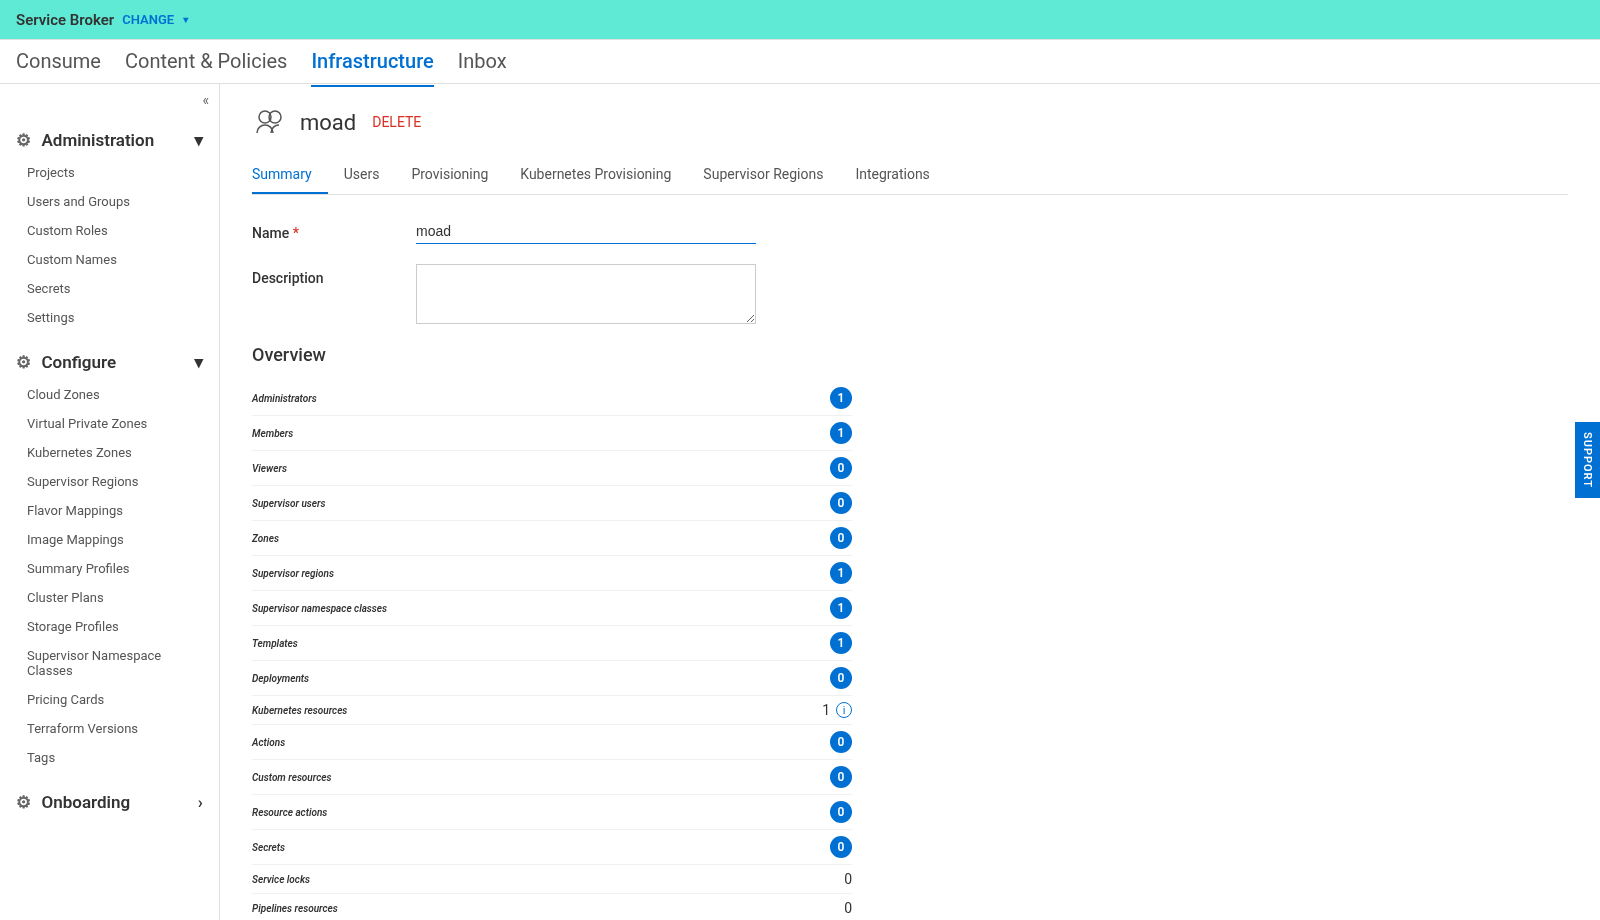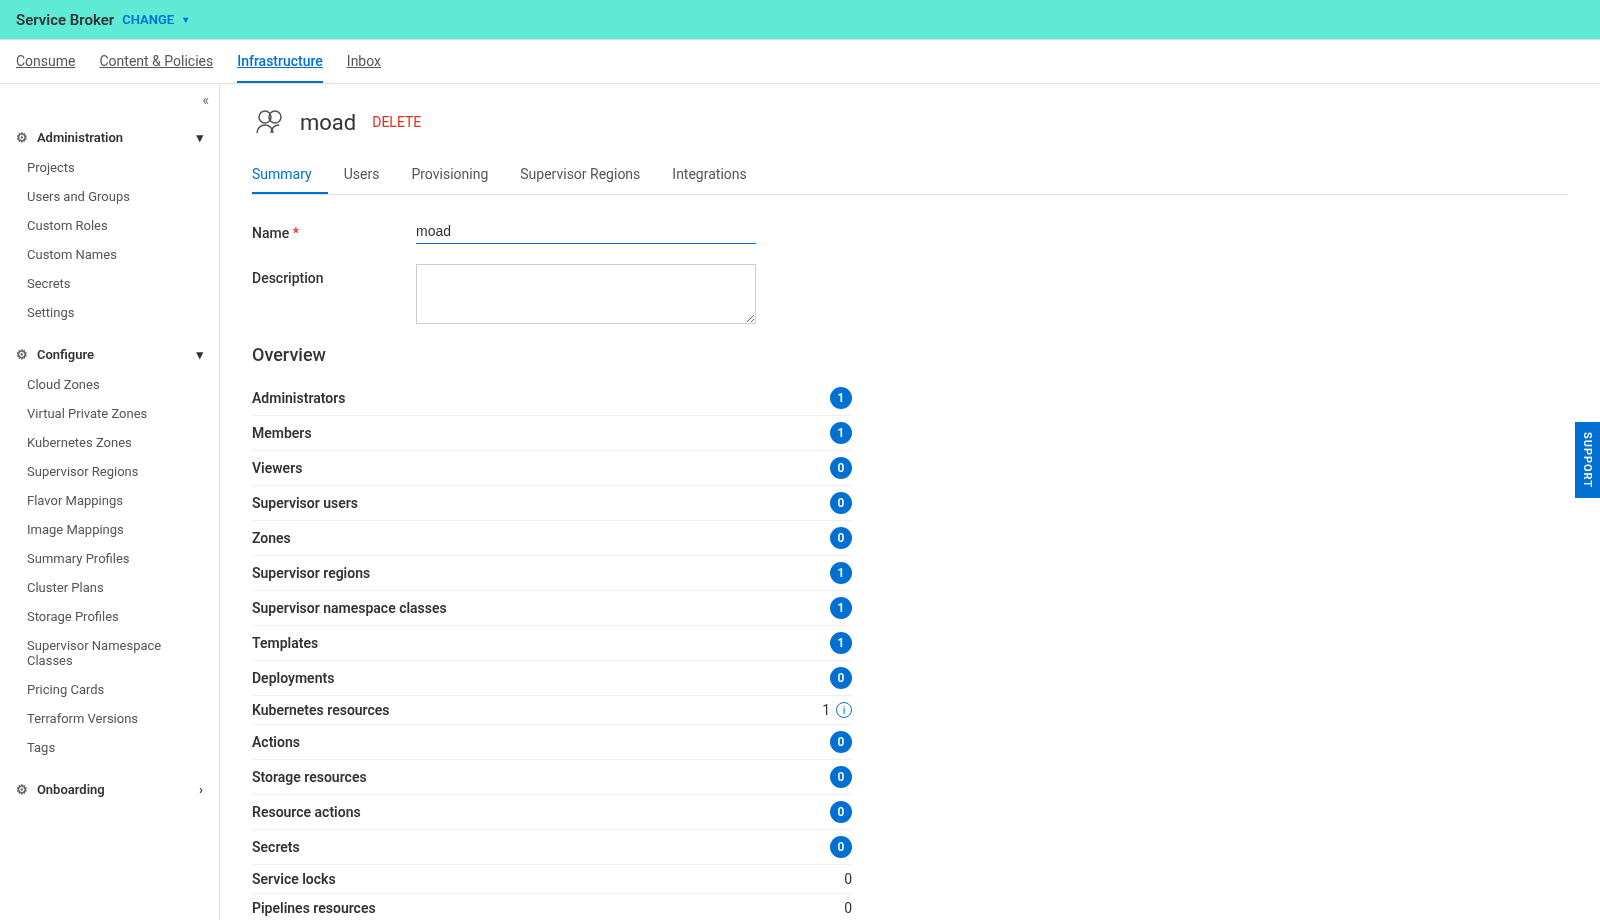--- a/index.html
+++ b/index.html
@@ -6,32 +6,32 @@
     body { font-family: -apple-system, BlinkMacSystemFont, 'Segoe UI', Roboto, Arial, sans-serif; font-size: 14px; color: #333; background: #fff; display: flex; flex-direction: column; height: 920px; overflow: hidden; }
 
     
     .top-bar { display: flex; align-items: center; height: 40px; padding: 0 16px; border-bottom: 1px solid #e0e0e0; background: #5eead4; flex-shrink: 0; }
     .app-title { font-size: 15px; font-weight: 600; color: #333; margin-right: 8px; }
     .change-btn { color: #0070d2; font-size: 13px; font-weight: 600; cursor: pointer; display: flex; align-items: center; gap: 9px; }
     .change-btn .chevron { font-size: 10px; }
 
     
     .nav-tabs { display: flex; align-items: center; height: 44px; padding: 0 16px; border-bottom: 1px solid #e0e0e0; background: #fff; flex-shrink: 0; gap: 24px; }
-    .nav-tab { font-size: 14px; color: #555; cursor: pointer; padding: 12px 0; border-bottom: 2px solid transparent; text-decoration: underline; }
+    .nav-tab { font-size: 20px; color: #555; cursor: pointer; padding: 12px 0; border-bottom: 2px solid transparent; }
     .nav-tab.active { color: #0070d2; border-bottom: 2px solid #0070d2; font-weight: 500; }
 
     
     .body-layout { display: flex; flex: 1; overflow: hidden; }
 
     
     .sidebar { width: 220px; border-right: 1px solid #e0e0e0; background: #fff; overflow-y: auto; flex-shrink: 0; }
     .sidebar-collapse { display: flex; justify-content: flex-end; padding: 8px 10px; }
     .sidebar-collapse-btn { color: #666; cursor: pointer; font-size: 14px; }
     .sidebar-section { padding: 6px 0; }
-    .sidebar-section-header { display: flex; align-items: center; justify-content: space-between; padding: 8px 16px; font-size: 13px; font-weight: 600; color: #333; cursor: pointer; }
+    .sidebar-section-header { display: flex; align-items: center; justify-content: space-between; padding: 8px 16px; font-size: 17px; font-weight: 600; color: #333; cursor: pointer; }
     .sidebar-section-header .section-icon { margin-right: 6px; color: #666; }
     .sidebar-item { padding: 7px 16px 7px 24px; font-size: 13px; color: #555; cursor: pointer; border-left: 3px solid transparent; }
 
     
     .support-tab { position: fixed; right: 0; top: 50%; transform: translateY(-50%); background: #0070d2; color: #fff; writing-mode: vertical-rl; text-orientation: mixed; padding: 10px 6px; font-size: 11px; font-weight: 600; letter-spacing: 1px; cursor: pointer; z-index: 100; }
 
     
     .main-content { flex: 1; overflow-y: auto; padding: 20px 32px; }
 
     
@@ -50,21 +50,21 @@
     .form-row { display: flex; align-items: flex-start; margin-bottom: 20px; gap: 24px; }
     .form-label { width: 140px; font-size: 14px; font-weight: 500; color: #333; padding-top: 6px; flex-shrink: 0; }
     .required-star { color: #d93025; }
     .form-input { width: 340px; border: none; border-bottom: 1px solid #0070d2; padding: 4px 0; font-size: 14px; color: #333; outline: none; }
     .form-textarea { width: 340px; height: 60px; border: 1px solid #ccc; padding: 6px; font-size: 14px; color: #333; outline: none; resize: vertical; }
 
     
     .overview-title { font-size: 18px; font-weight: 500; color: #333; margin-bottom: 16px; }
     .overview-table { width: 100%; max-width: 600px; }
     .overview-row { display: flex; align-items: center; padding: 6px 0; border-bottom: 1px solid #f0f0f0; }
-    .overview-label { flex: 1; font-size: 14px; font-weight: 600; color: #333; }
+    .overview-label { flex: 1; font-size: 10px; font-weight: 600; color: #333; font-style: italic; }
     .overview-badge { min-width: 22px; height: 22px; border-radius: 11px; background: #0070d2; color: #fff; font-size: 12px; font-weight: 600; display: flex; align-items: center; justify-content: center; padding: 0 6px; }
     .overview-badge.zero { background: #0070d2; }
     .overview-count-plain { font-size: 14px; color: #333; display: flex; align-items: center; gap: 6px; }
     .info-icon { width: 16px; height: 16px; border-radius: 50%; border: 1.5px solid #0070d2; color: #0070d2; font-size: 11px; display: inline-flex; align-items: center; justify-content: center; cursor: pointer; }
   </style>
 </head>
 <body>
 
 <div class="top-bar">
   <span class="app-title">Service Broker</span>
@@ -150,20 +150,21 @@
         </svg>
       </div>
       <span class="project-name">moad</span>
       <span class="delete-btn">DELETE</span>
     </div>
 
     <div class="content-tabs">
       <div class="content-tab active">Summary</div>
       <div class="content-tab">Users</div>
       <div class="content-tab">Provisioning</div>
+      <div class="content-tab">Kubernetes Provisioning</div>
       <div class="content-tab">Supervisor Regions</div>
       <div class="content-tab">Integrations</div>
     </div>
 
     <div class="form-row">
       <div class="form-label">
         <span>Name</span>
         <span class="required-star">*</span>
       </div>
       <input class="form-input" type="text" value="moad" style="">
@@ -230,21 +231,21 @@
             <span class="info-icon">i</span>
           </span>
         </div>
 
         <div class="overview-row">
           <span class="overview-label">Actions</span>
           <span class="overview-badge zero">0</span>
         </div>
 
         <div class="overview-row">
-          <span class="overview-label">Storage resources</span>
+          <span class="overview-label">Custom resources</span>
           <span class="overview-badge zero">0</span>
         </div>
 
         <div class="overview-row">
           <span class="overview-label">Resource actions</span>
           <span class="overview-badge zero">0</span>
         </div>
 
         <div class="overview-row">
           <span class="overview-label">Secrets</span>

